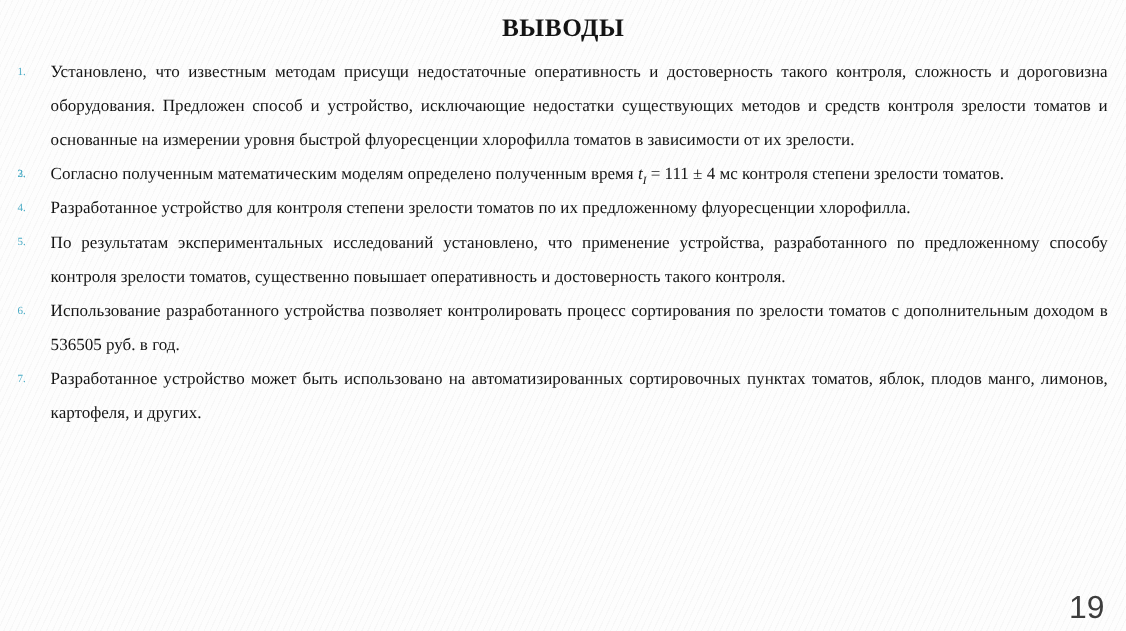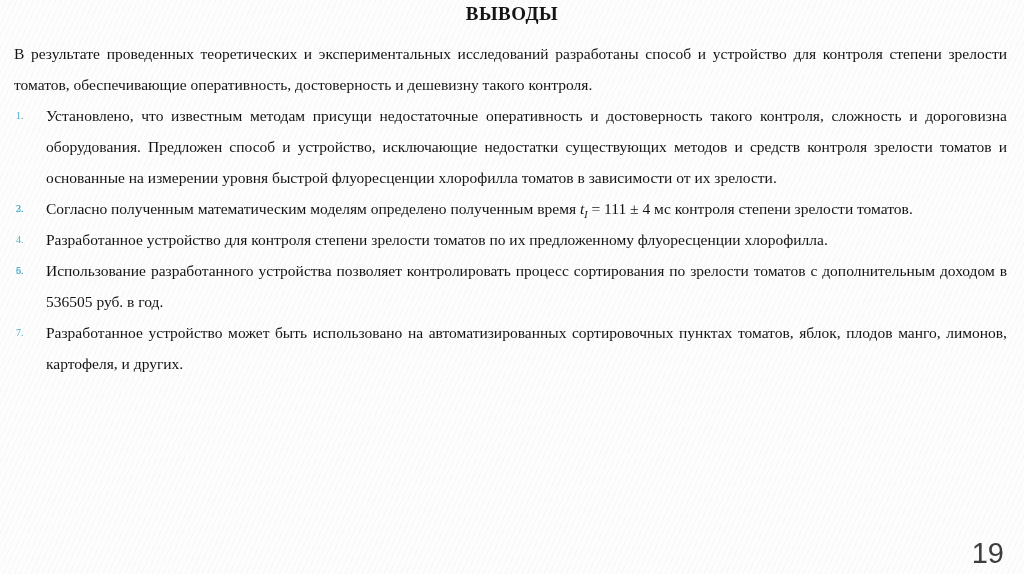--- a/index.html
+++ b/index.html
@@ -15,22 +15,23 @@
     overflow: hidden;
     background:
       repeating-linear-gradient(115deg,
         rgba(0,0,0,0.025) 0px, rgba(0,0,0,0.025) 1px,
         rgba(255,255,255,0) 1px, rgba(255,255,255,0) 5px),
       #fdfdfd;
     font-family: "Liberation Serif", "DejaVu Serif", serif;
     color: #141414;
   }
   .slide-title {
+    padding-top: 12px;
     text-align: center;
-    font-size: 19px;
+    font-size: 23px;
     font-weight: bold;
     letter-spacing: 0.5px;
     line-height: 28px;
   }
   .content {
     margin-top: 10px;
     padding: 0 17px 0 14px;
     font-size: 15.5px;
     line-height: 31px;
     text-align: justify;
@@ -76,21 +77,20 @@
 </style>
 </head>
 <body>
 
 <div class="slide">
 
   <div class="slide-title">ВЫВОДЫ</div>
 
   <div class="content">
 
-    <p class="intro">В результате проведенных теоретических и экспериментальных исследований разработаны способ и устройство для контроля степени зрелости томатов, обеспечивающие оперативность, достоверность и дешевизну такого контроля.</p>
 
     <div class="numbered-list">
 
       <p class="item">
         <span class="num">1.</span>
         <span>Установлено, что известным методам присущи недостаточные оперативность и достоверность такого контроля, сложность и дороговизна оборудования. Предложен способ и устройство, исключающие недостатки существующих методов и средств контроля зрелости томатов и основанные на измерении уровня быстрой флуоресценции хлорофилла томатов в зависимости от их зрелости.</span>
       </p>
 
       <p class="item">
         <span class="num">2.</span>
@@ -101,20 +101,21 @@
         <span><span>Согласно полученным математическим моделям определено полученным время </span><span class="fvar"><span>t</span><sub>I</sub></span><span> = 111 ± 4 мс контроля степени зрелости томатов.</span></span>
       </p>
 
       <p class="item">
         <span class="num">4.</span>
         <span>Разработанное устройство для контроля степени зрелости томатов по их предложенному флуоресценции хлорофилла.</span>
       </p>
 
       <p class="item">
         <span class="num">5.</span>
+        <span>По результатам экспериментальных исследований установлено, что применение устройства, разработанного по предложенному способу контроля зрелости томатов, существенно повышает оперативность и достоверность такого контроля.</span>
       </p>
 
       <p class="item">
         <span class="num">6.</span>
         <span>Использование разработанного устройства позволяет контролировать процесс сортирования по зрелости томатов с дополнительным доходом в 536505 руб. в год.</span>
       </p>
 
       <p class="item">
         <span class="num">7.</span>
         <span>Разработанное устройство может быть использовано на автоматизированных сортировочных пунктах томатов, яблок, плодов манго, лимонов, картофеля, и других.</span>

